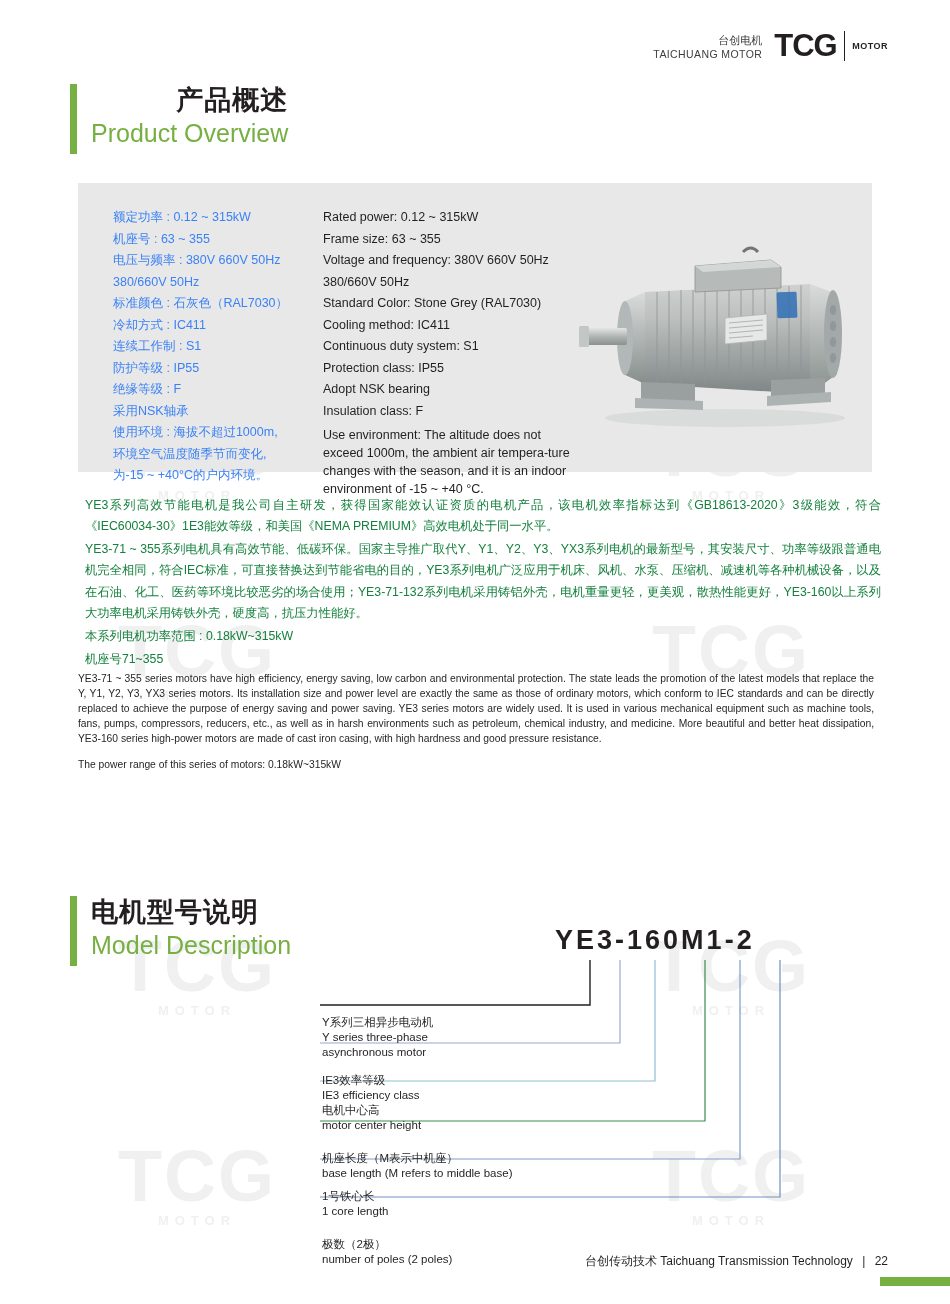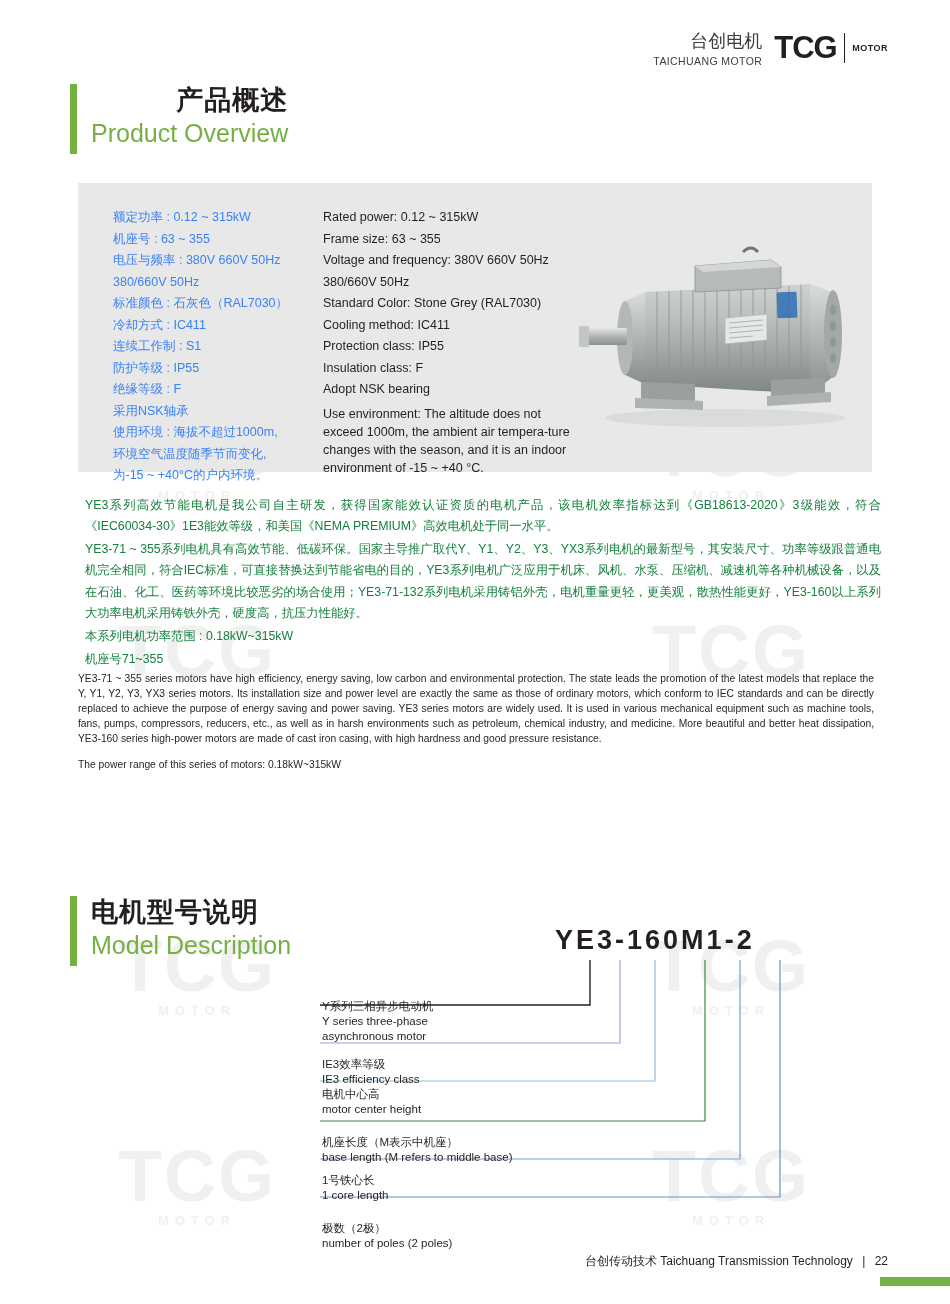--- a/index.html
+++ b/index.html
@@ -13,21 +13,21 @@
   .wm{
     position:absolute;font-family:"Liberation Sans",sans-serif;font-weight:bold;
     color:#f0f0f0;letter-spacing:2px;line-height:1;pointer-events:none;
     user-select:none;z-index:0;
   }
   .wm .big{font-size:72px;display:block;}
   .wm .sml{font-size:13px;display:block;letter-spacing:6px;text-align:center;margin-top:2px;}
 
   
   .hdr{position:absolute;top:28px;right:62px;display:flex;align-items:center;z-index:3;}
-  .hdr .cn{font-size:18px;color:#3d3d3d;text-align:right;line-height:1.5;}
+  .hdr .cn{font-size:11px;color:#3d3d3d;text-align:right;line-height:1.5;}
   .hdr .en{font-size:10.5px;color:#3d3d3d;letter-spacing:.4px;}
   .hdr .logo{margin-left:12px;display:flex;align-items:center;}
   .hdr .logo .tcg{font-size:31px;font-weight:bold;letter-spacing:-1px;color:#231f20;font-family:"Liberation Sans",sans-serif;}
   .hdr .logo .bar{width:1.5px;height:30px;background:#231f20;margin:0 7px;}
   .hdr .logo .mt{font-size:9px;font-weight:bold;color:#231f20;letter-spacing:.5px;}
 
   
   .sect{position:absolute;display:flex;z-index:3;}
   .sect .green-bar{width:7px;background:#76b043;margin-right:14px;}
   .sect .cn{font-size:27px;font-weight:bold;color:#231f20;line-height:1.25;letter-spacing:1px;}
@@ -46,21 +46,21 @@
   .body-cn{position:absolute;left:78px;top:495px;width:796px;font-size:12.3px;line-height:1.72;color:#15803d;z-index:3;margin-left:7px;}
   .body-cn p{margin:0 0 2px 0;text-align:justify;}
   .body-en{position:absolute;left:78px;top:672px;width:796px;font-size:10.3px;line-height:1.45;color:#231f20;z-index:3;}
   .body-en p{margin:0 0 11px 0;text-align:justify;}
 
   
   .model-code{position:absolute;top:925px;left:555px;width:330px;font-size:27px;font-weight:bold;letter-spacing:3px;color:#231f20;z-index:4;}
   .model-code span{display:inline-block;}
   .callouts{position:absolute;left:300px;top:975px;width:600px;height:270px;z-index:4;}
   .callout{position:absolute;font-size:11.5px;line-height:1.32;color:#231f20;}
-  .callout .cn{display:block;}
+  .callout .cn{display:block;margin-top:16px;}
   .callout .en{display:block;}
 
   
   .footer{position:absolute;right:62px;bottom:34px;font-size:12px;color:#231f20;z-index:3;}
   .footer .sep{color:#231f20;margin:0 6px;}
   .footer-bar{position:absolute;right:0;bottom:18px;width:70px;height:9px;background:#76b043;z-index:3;}
 </style>
 </head>
 <body>
 
@@ -143,23 +143,24 @@
   <div>为-15 ~ +40°C的户内环境。</div>
 </div>
 
 <div class="spec-en">
   <div>Rated power: 0.12 ~ 315kW</div>
   <div>Frame size: 63 ~ 355</div>
   <div>Voltage and frequency: 380V 660V 50Hz</div>
   <div>380/660V 50Hz</div>
   <div>Standard Color: Stone Grey (RAL7030)</div>
   <div>Cooling method: IC411</div>
+  <div>Continuous duty system: S1</div>
   <div>Protection class: IP55</div>
+  <div>Adopt NSK bearing</div>
   <div>Insulation class: F</div>
-  <div>Adopt NSK bearing</div>
   <div class="multi" style="margin-top:4px;">Use environment: The altitude does not exceed 1000m, the ambient air tempera-ture changes with the season, and it is an indoor environment of -15 ~ +40 °C.</div>
 </div>
 
 <svg class="motor" viewBox="0 0 290 225">
   <defs>
     <linearGradient id="bodyG" x1="0" y1="0" x2="0" y2="1">
       <stop offset="0%" stop-color="#cfd2d1"></stop>
       <stop offset="35%" stop-color="#b9bdbc"></stop>
       <stop offset="70%" stop-color="#9aa09f"></stop>
       <stop offset="100%" stop-color="#7e8584"></stop>

